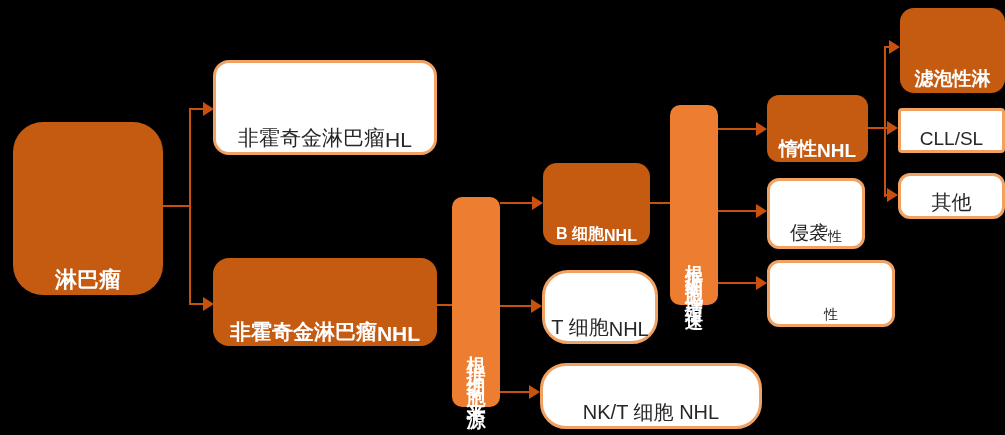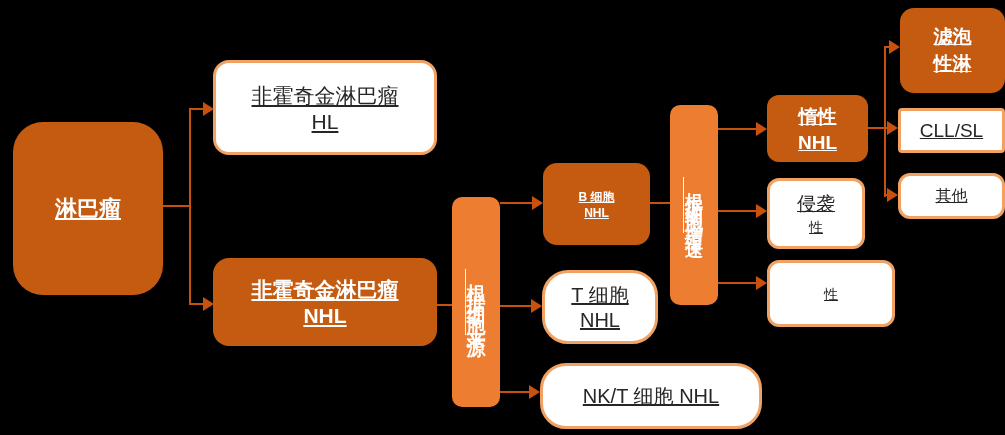--- a/index.html
+++ b/index.html
@@ -2,22 +2,22 @@
 <html style="--background: #000000; --dark-orange: #C55A11; --medium-orange: #ED7D31; --light-border: #F1A263; --connector: #C9510E; --text-on-orange: #FFFFFF; --text-on-white: #262626;"><head>
 <meta charset="utf-8">
 <style>
   html,body { margin:0; padding:0; background:#000; }
   #canvas {
     position:relative; width:1005px; height:435px;
     background: var(--background, #000000);
     font-family: "Liberation Sans", "DejaVu Sans", sans-serif;
     overflow:hidden;
   }
-  .node { position:absolute; box-sizing:border-box; display:flex; flex-direction:column;
-          align-items:center; justify-content:center; text-align:center;text-decoration:underline; }
+  .node { position:absolute; box-sizing:border-box; display:flex; 
+          align-items:flex-end; justify-content:center; text-align:center; }
   .filled  { background: var(--dark-orange, #C55A11); color: var(--text-on-orange, #FFFFFF); font-weight:700; }
   .outlined{ background:#FFFFFF; color: var(--text-on-white, #262626);
              border:3px solid var(--light-border, #F1A263); font-weight:400; }
   .vlabel  { background: var(--medium-orange, #ED7D31); color:#FFFFFF; font-weight:600; }
   .vlabel span { writing-mode: vertical-rl; text-orientation: upright; }
   .line2 { }
   .hline, .vline { position:absolute; background: var(--connector, #C9510E); }
   .hline { height:2px; } .vline { width:2px; }
   .arrow { position:absolute; width:0; height:0;
            border-top:7px solid transparent; border-bottom:7px solid transparent;
@@ -39,21 +39,21 @@
 
   <div class="node filled" style="left:213px; top:258px; width:224px; height:88px; border-radius:16px; font-size:21px;">
     <span class="line1">非霍奇金淋巴瘤</span>
     <span class="line2">NHL</span>
   </div>
 
   <div class="node vlabel" style="left:452px; top:197px; width:48px; height:210px; border-radius:10px; font-size:19px; letter-spacing:11px;">
     <span>根据细胞来源</span>
   </div>
 
-  <div class="node filled" style="left:543px; top:163px; width:107px; height:82px; border-radius:14px; font-size:12px;">
+  <div class="node filled" style="left:543px; top:163px; width:107px; height:82px; border-radius:14px; font-size:16px;">
     <span class="line1">B 细胞</span>
     <span class="line2">NHL</span>
   </div>
 
   <div class="node outlined" style="left:542px; top:270px; width:116px; height:74px; border-radius:26px; font-size:20px;">
     <span class="line1">T 细胞</span>
     <span class="line2">NHL</span>
   </div>
 
   <div class="node outlined" style="left:540px; top:363px; width:222px; height:66px; border-radius:26px; font-size:20px;">
@@ -80,21 +80,21 @@
 
   <div class="node filled" style="left:900px; top:8px; width:105px; height:85px; border-radius:14px; font-size:19px; line-height:1.4;">
     <span class="line1">滤泡</span>
     <span>性淋</span>
   </div>
 
   <div class="node outlined" style="left:898px; top:108px; width:107px; height:45px; border-radius:4px; font-size:19px;">
     <span>CLL/SL</span>
   </div>
 
-  <div class="node outlined" style="left:898px; top:173px; width:107px; height:46px; border-radius:12px; font-size:16px;">
+  <div class="node outlined" style="left:898px; top:173px; width:107px; height:46px; border-radius:12px; font-size:20px;">
     <span>其他</span>
   </div>
 
   <div class="hline" style="left:163px; top:205px; width:27px;"></div>
   <div class="vline" style="left:189px; top:109px; height:196px;"></div>
   <div class="hline" style="left:189px; top:108px; width:16px;"></div>
   <div class="arrow" style="left:203px; top:102px;"></div>
   <div class="hline" style="left:189px; top:303px; width:16px;"></div>
   <div class="arrow" style="left:203px; top:297px;"></div>
 

